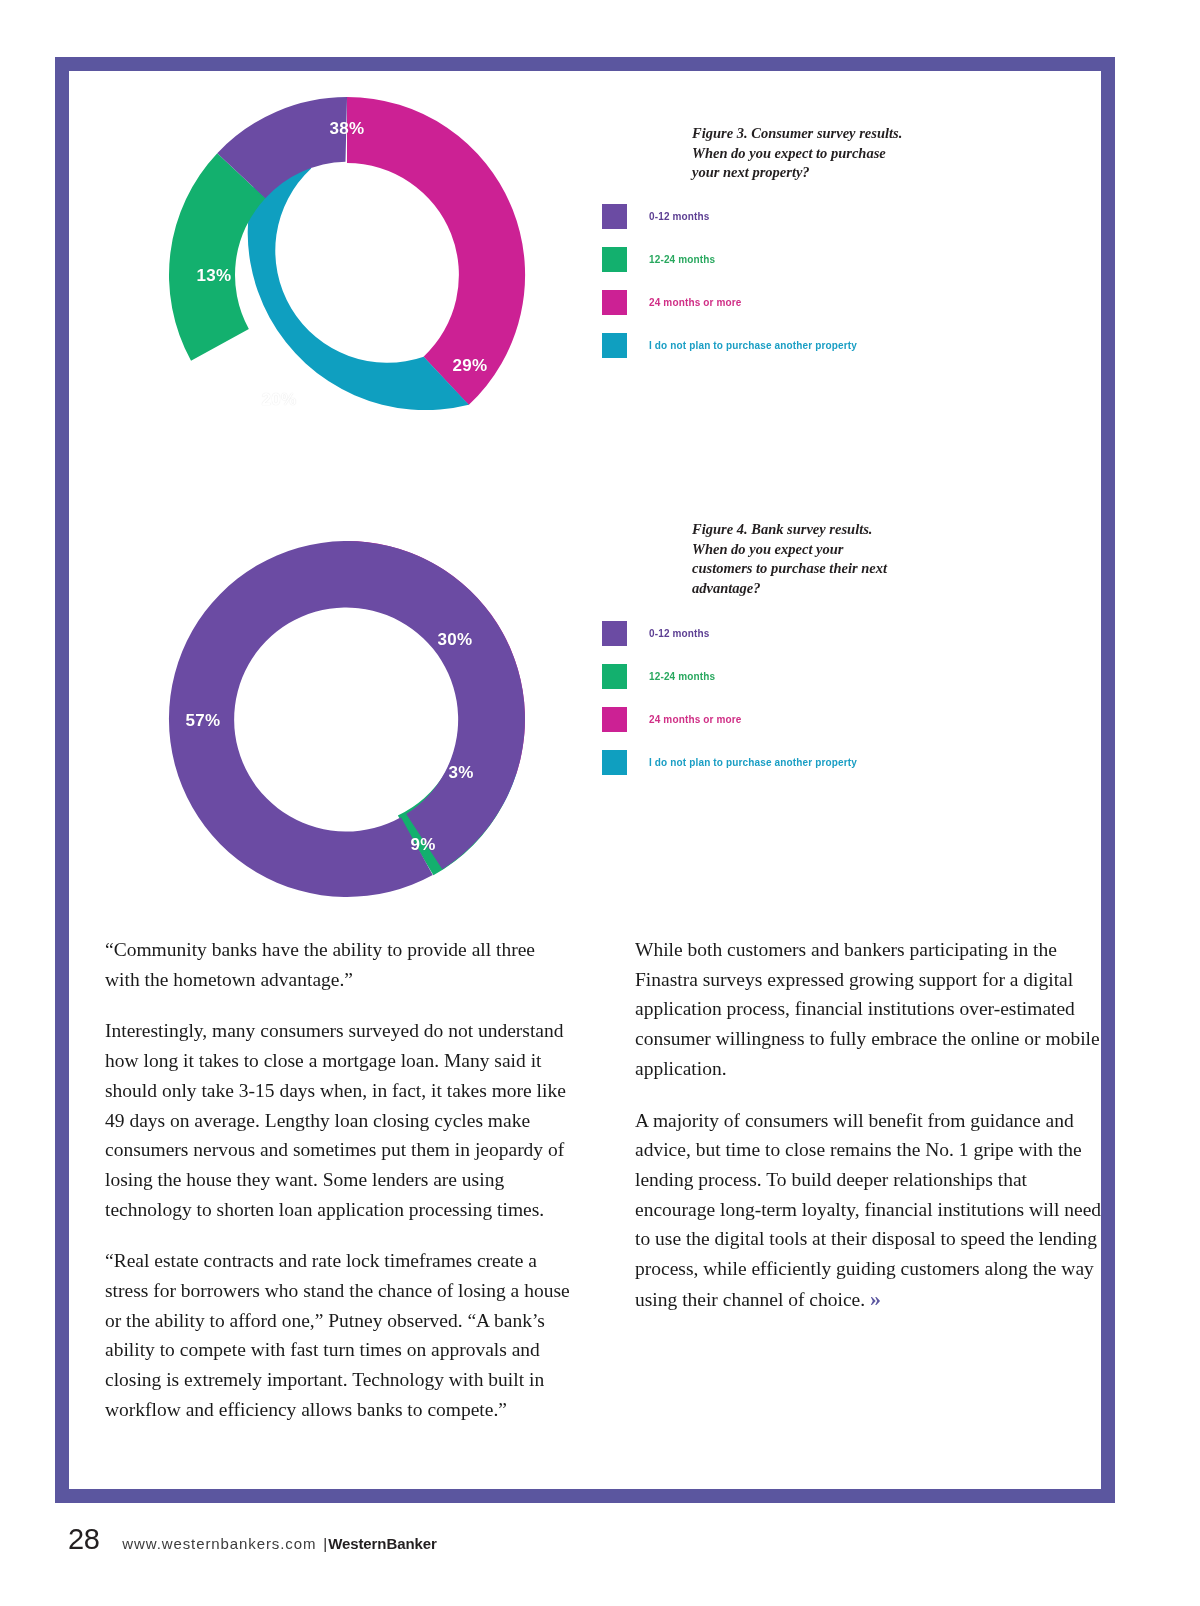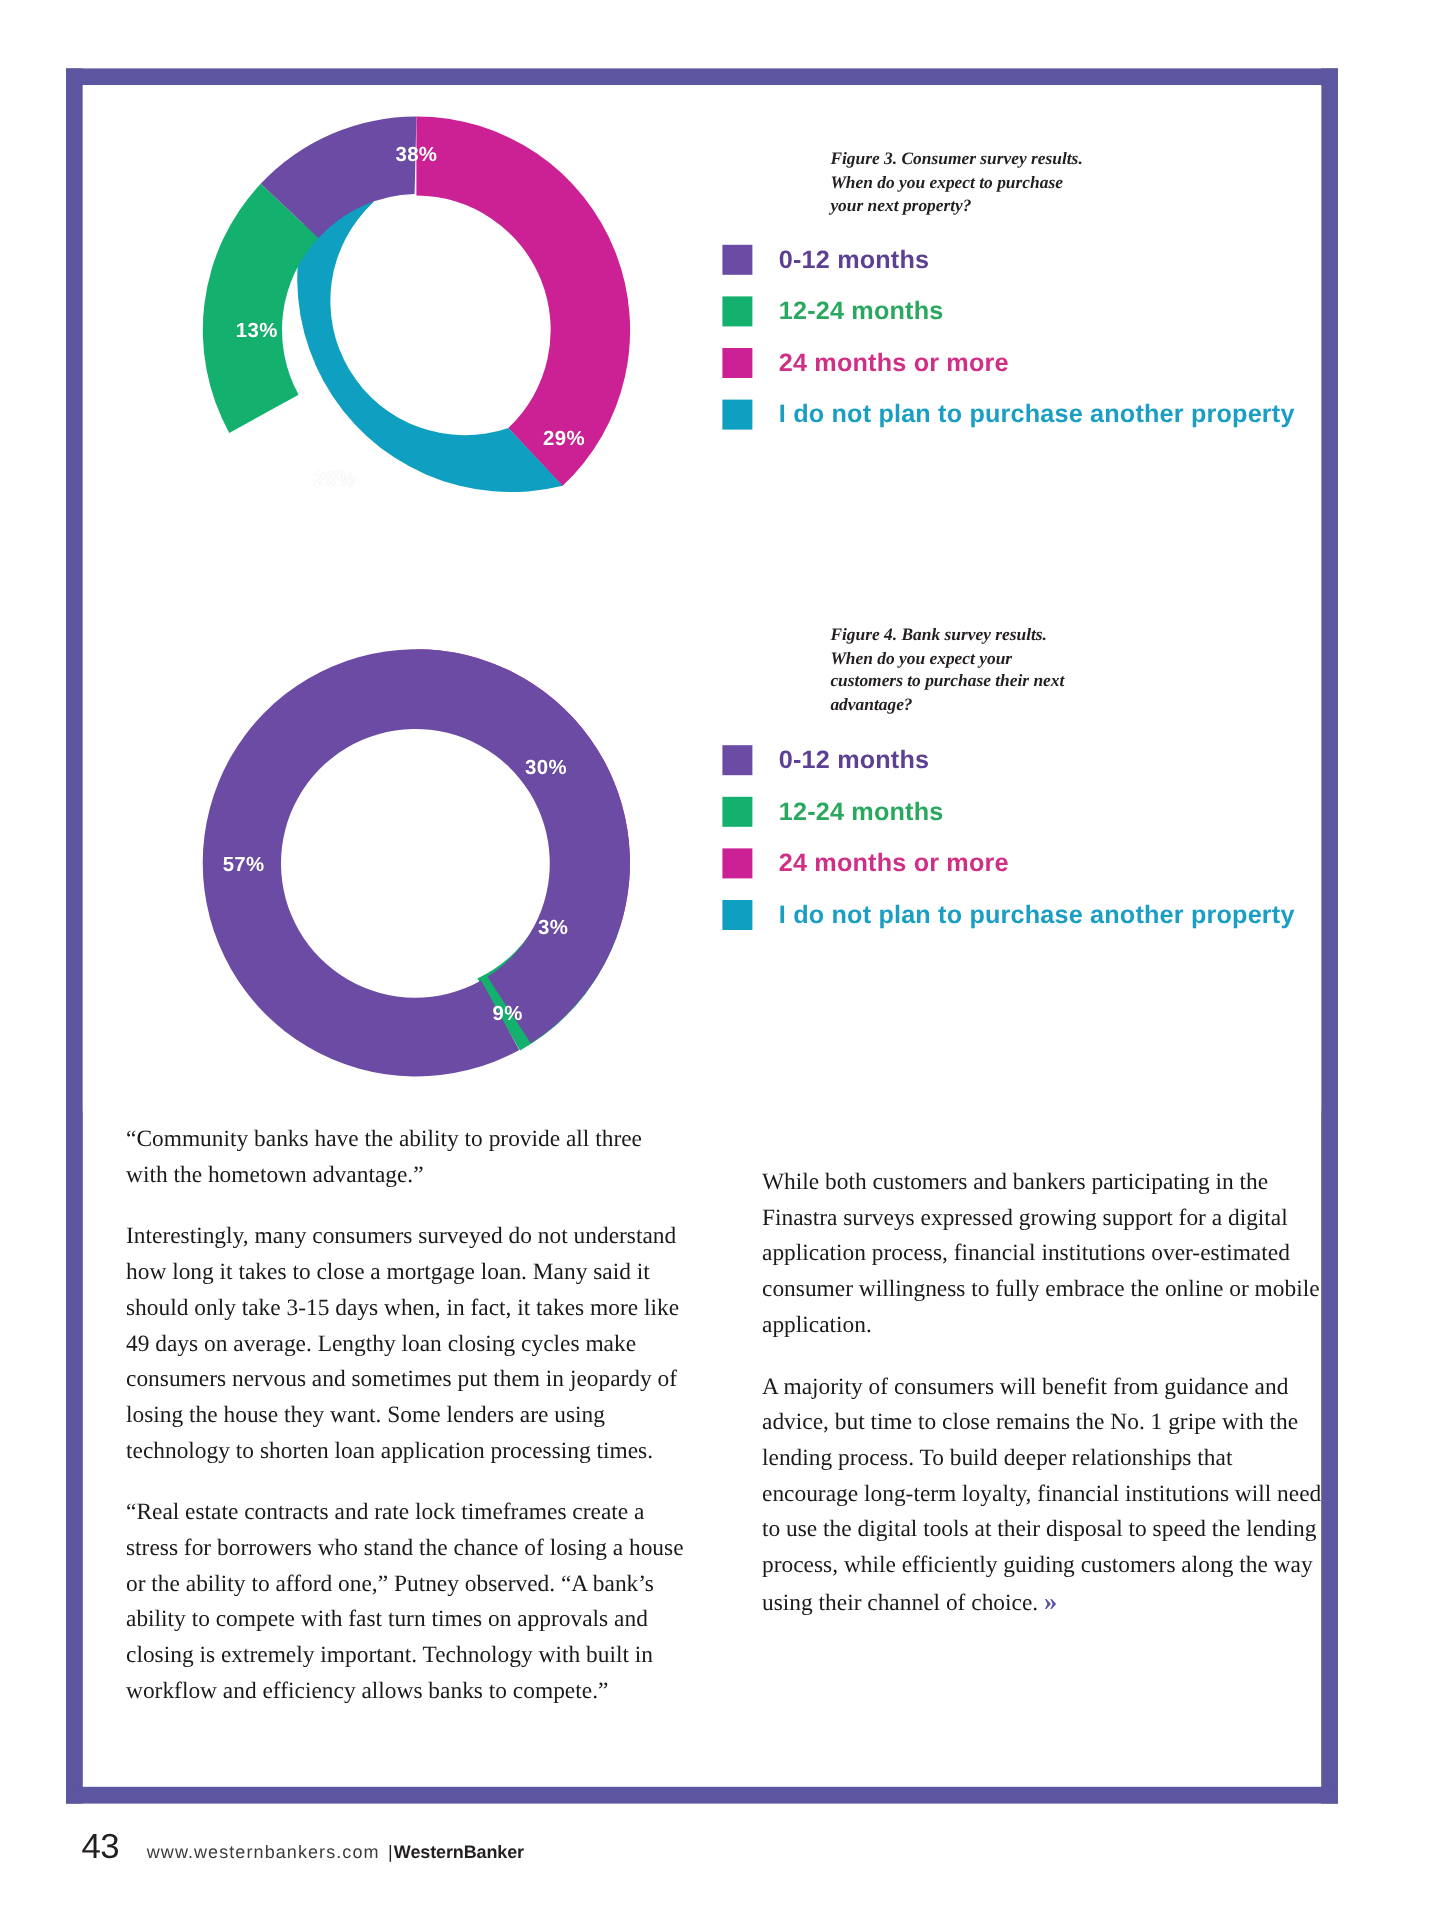--- a/index.html
+++ b/index.html
@@ -92,40 +92,40 @@
   }
   .legend-sw {
     width: 25px;
     height: 25px;
     flex: 0 0 25px;
     margin-right: 22px;
   }
   .legend-lb {
     font-family: "Liberation Sans", sans-serif;
     font-weight: bold;
-    font-size: 21px;
+    font-size: 10px;
     letter-spacing: 0.15px;
     white-space: nowrap;
   }
 
   
   #body-copy {
     position: absolute;
     left: 69px;
     top: 935px;
     width: 1035px;
     height: 530px;
   }
   .col {
     position: absolute;
     top: 0;
     width: 505px;
   }
   #col-left  { left: 0px; }
-  #col-right { left: 530px; margin-top: 36px; }
+  #col-right { left: 530px; }
 
   .col p {
     margin: 0 0 22px 0;
     font-family: "Liberation Serif", serif;
     font-size: 19.5px;
     line-height: 29.7px;
     color: #1a1a1a;
     text-align: left;
     padding-left: 36px;
   }
@@ -286,19 +286,19 @@
     </div>
 
     <div class="col" id="col-right">
       <p>While both customers and bankers participating in the Finastra surveys expressed growing support for a digital application process, financial institutions over-estimated consumer willingness to fully embrace the online or mobile application.</p>
       <p><span>A majority of consumers will benefit from guidance and advice, but time to close remains the No. 1 gripe with the lending process. To build deeper relationships that encourage long-term loyalty, financial institutions will need to use the digital tools at their disposal to speed the lending process, while efficiently guiding customers along the way using their channel of choice.</span> <span class="arrow-glyph">»</span></p>
     </div>
 
   </div>
 
   <div id="footer">
-    <span id="folio">43</span>
+    <span id="folio">28</span>
     <span id="footer-url">www.westernbankers.com</span>
     <span id="footer-sep">|</span>
     <span id="footer-brand">WesternBanker</span>
   </div>
 
 </div>
 
 </body></html>

